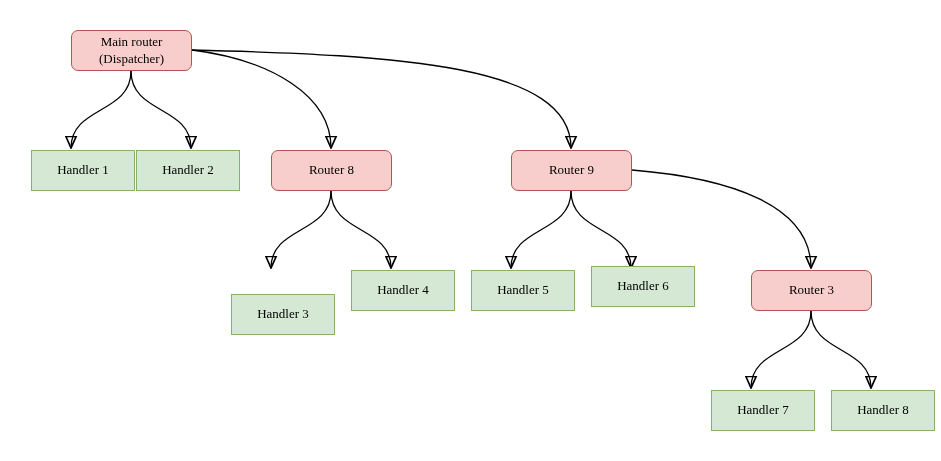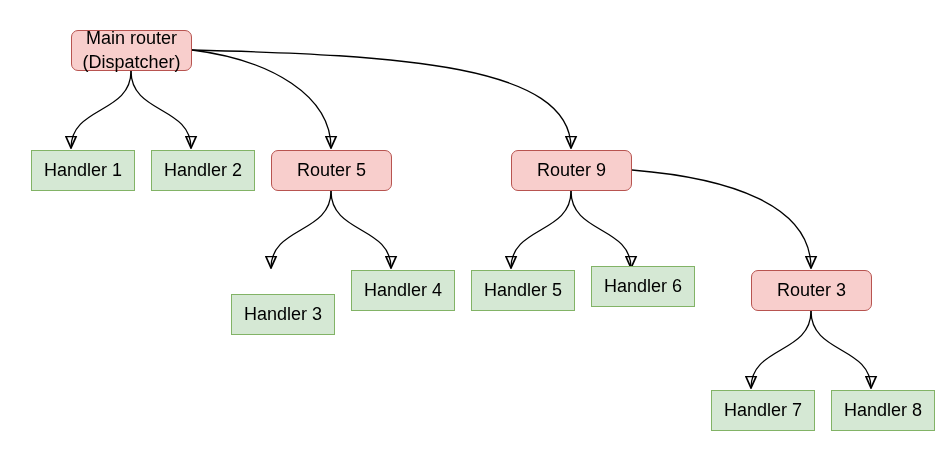--- a/index.html
+++ b/index.html
@@ -28,24 +28,25 @@
     stroke-width: 1.3;
   }
   .node {
     position: absolute;
     box-sizing: border-box;
     display: flex;
     flex-direction: column;
     align-items: center;
     justify-content: center;
     text-align: center;
-    font-size: 18px;
+    font-size: 13px;
     line-height: 1.3;
     color: var(--text-color, #000000);
     white-space: nowrap;
+    font-family: Liberation Serif, serif;
   }
   .node.router {
     width: 121px;
     height: 41px;
     background: var(--router-fill, #f8cecc);
     border: 1px solid var(--router-stroke, #b85450);
     border-radius: 7px;
   }
   .node.handler {
     width: 104px;
@@ -81,26 +82,26 @@
 
   <div class="node router" style="left:71px; top:30px;">
     <span>Main router</span>
     <span>(Dispatcher)</span>
   </div>
 
   <div class="node handler" style="left:31px; top:150px;">
     <span>Handler 1</span>
   </div>
 
-  <div class="node handler" style="left:151px; top:150px;">
+  <div class="node handler" style="left:136px; top:150px;">
     <span>Handler 2</span>
   </div>
 
   <div class="node router" style="left:271px; top:150px;">
-    <span>Router 5</span>
+    <span>Router 8</span>
   </div>
 
   <div class="node router" style="left:511px; top:150px;">
     <span>Router 9</span>
   </div>
 
   <div class="node handler" style="left:231px; top:270px;margin-top:24px;">
     <span>Handler 3</span>
   </div>
 

